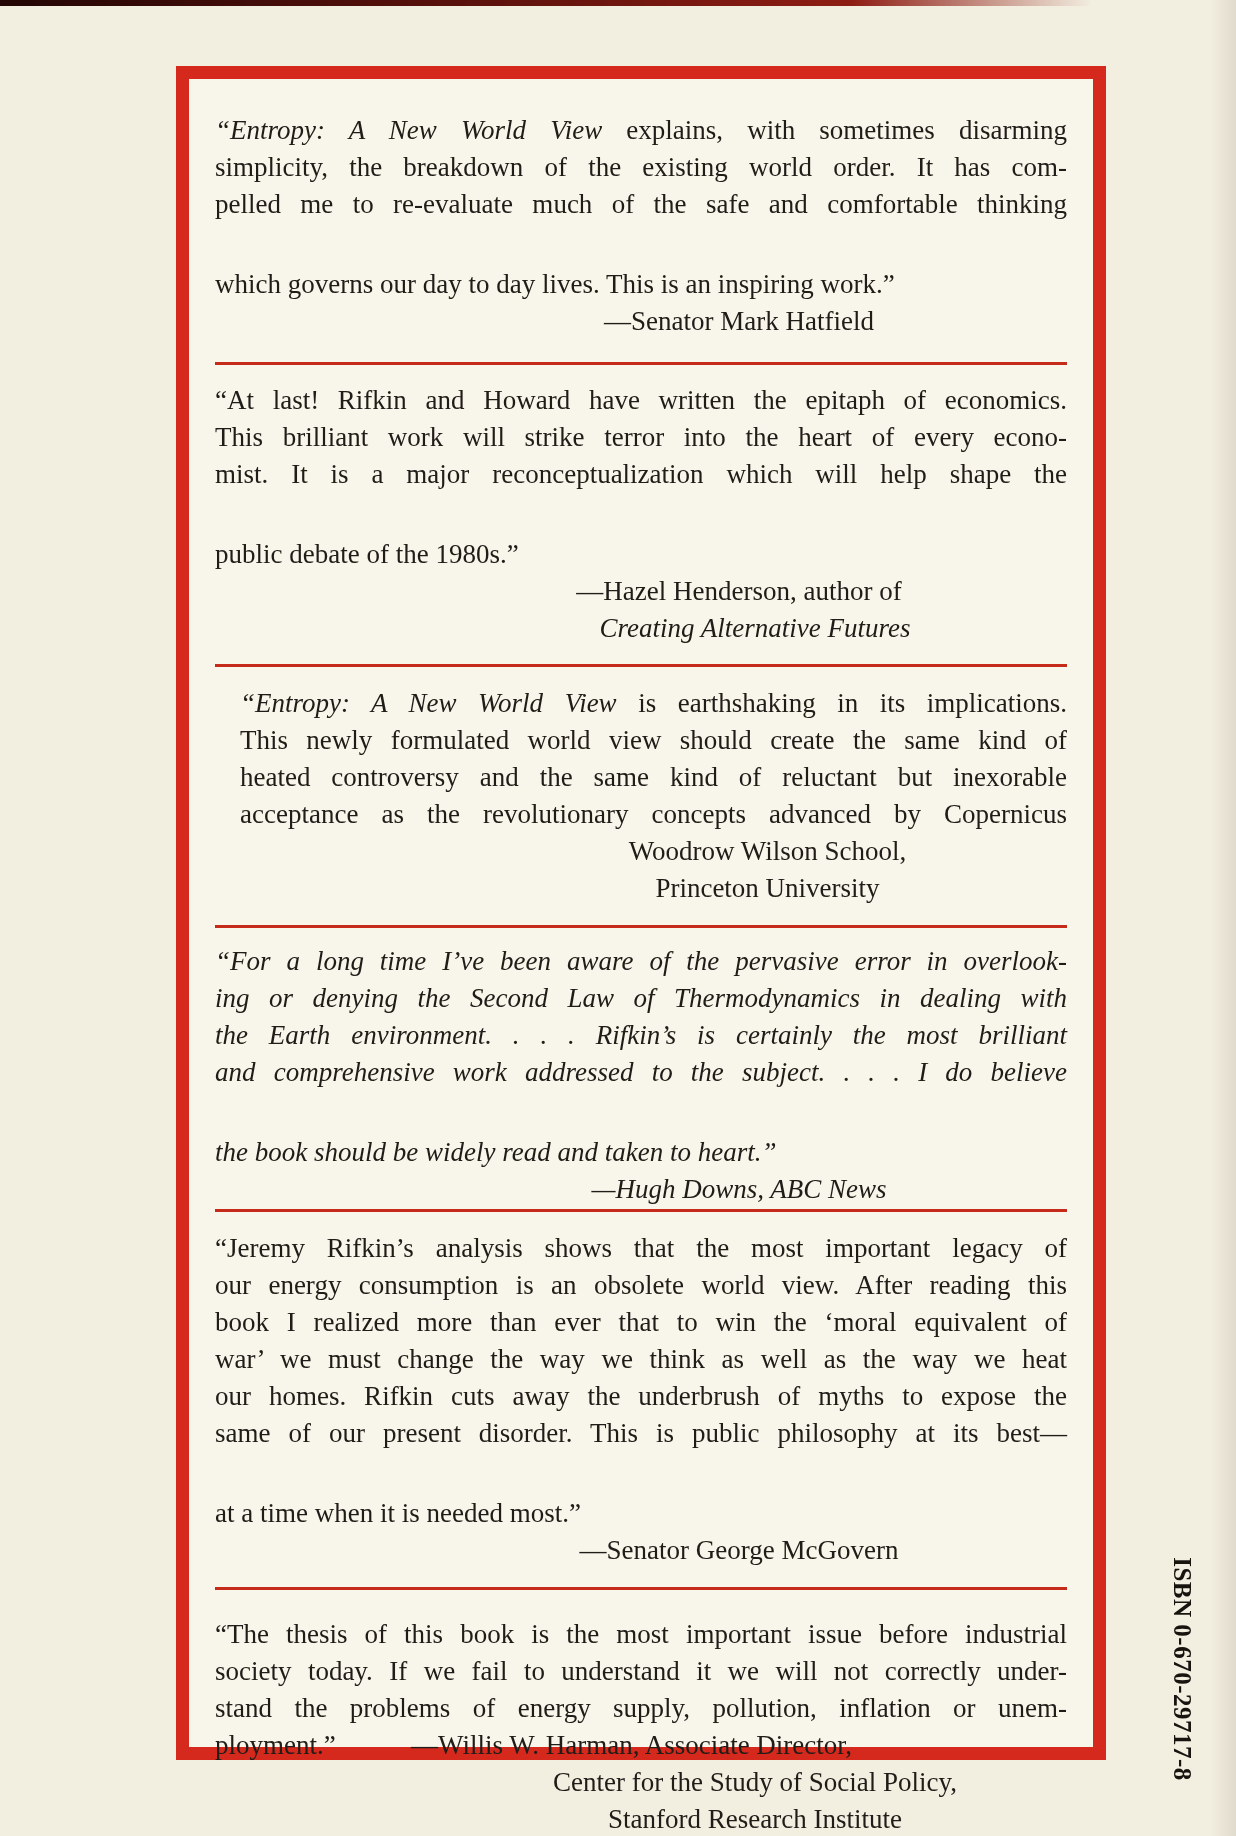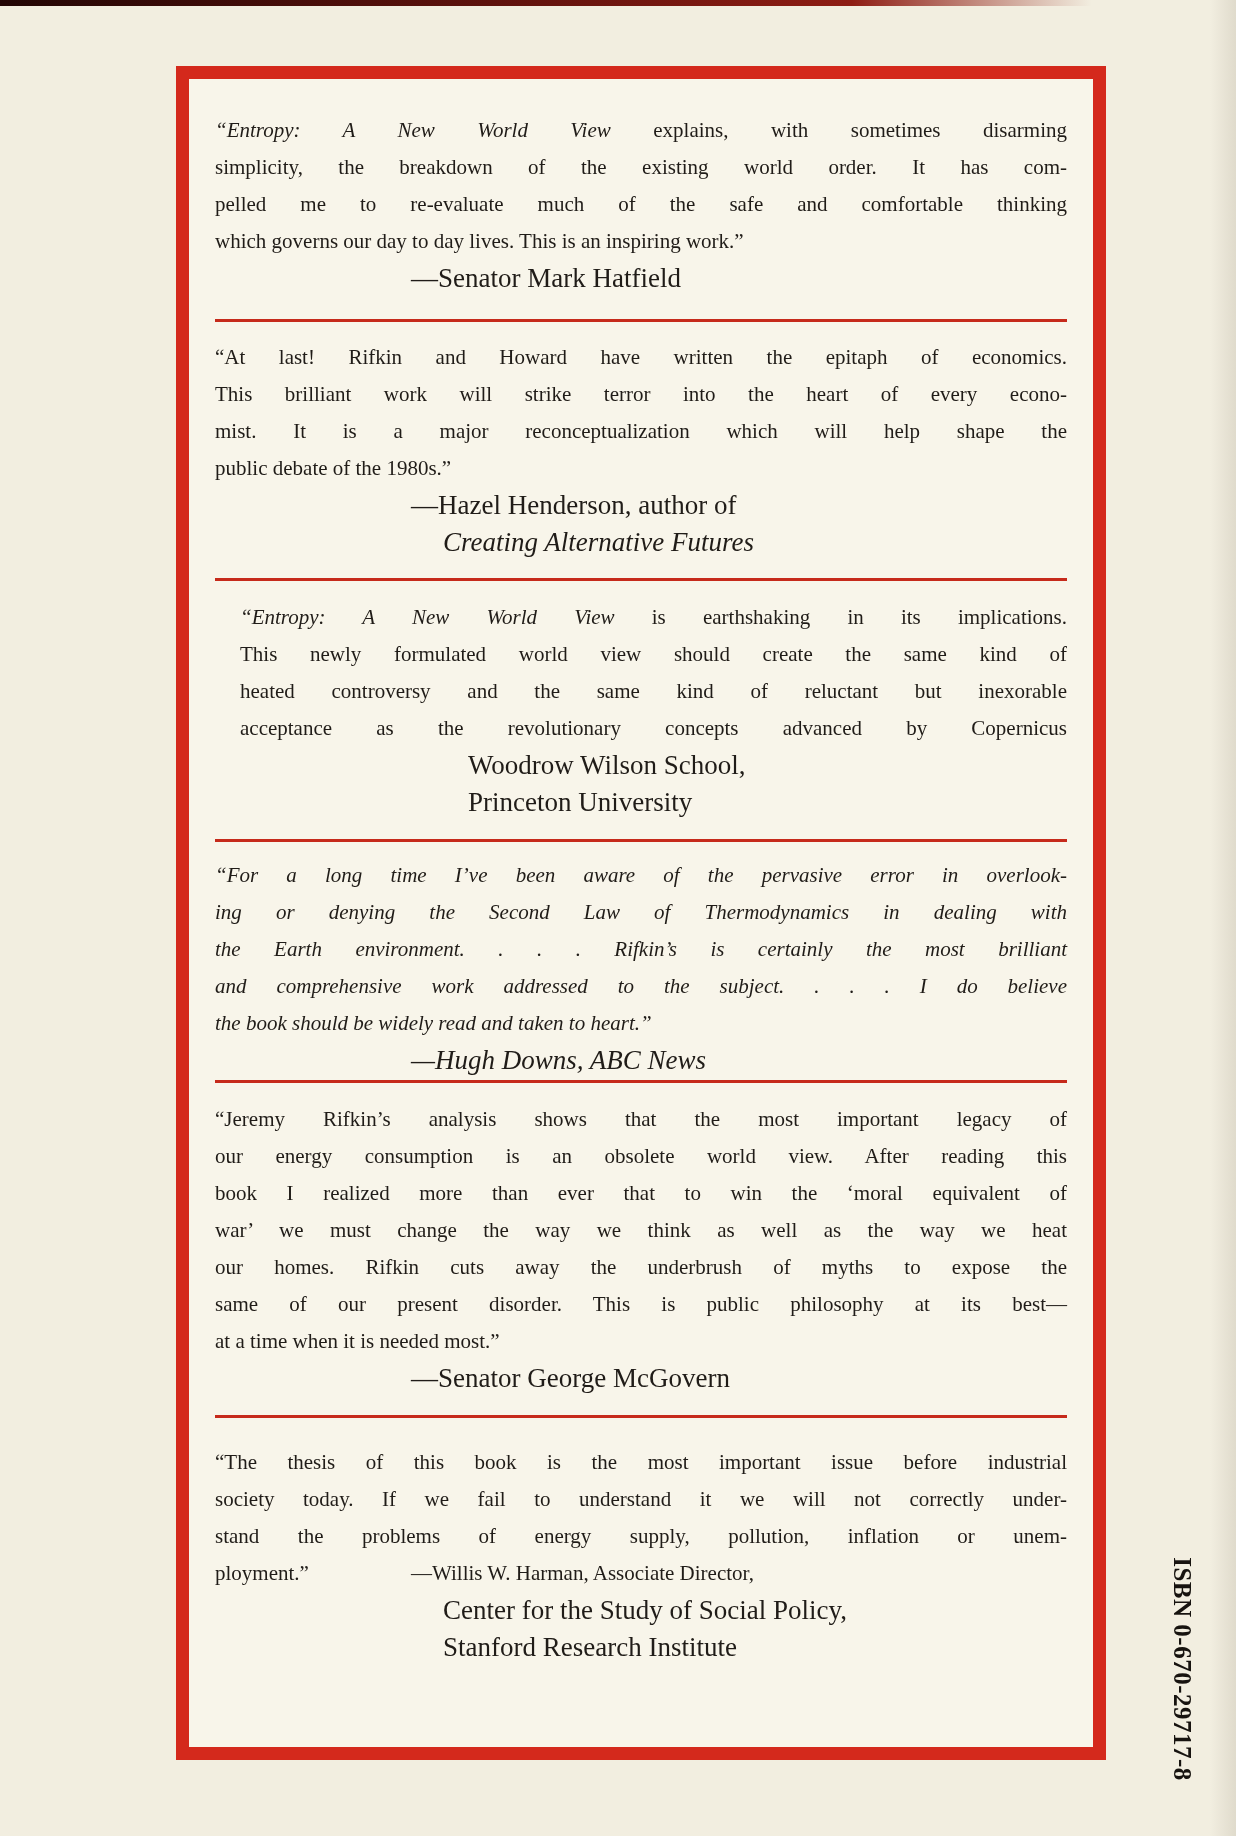--- a/index.html
+++ b/index.html
@@ -43,39 +43,41 @@
   .sec-2 { padding: 17px 0; }
   .sec-3 { padding: 18px 0; margin-left: 25px; }
   .sec-4 { padding: 15px 0 1px; font-style: italic; }
   .sec-5 { padding: 18px 0; }
   .sec-6 { padding: 26px 0 0; }
   .sep {
     height: 3px;
     background: #c62a1b;
   }
   .line {
-    font-size: 21px;
+    font-size: 27px;
     line-height: 37px;
     white-space: nowrap;
   }
   .line.just {
     white-space: normal;
     text-align: justify;
     text-align-last: justify;
   }
   .line.lastline {
     white-space: normal;
     text-align: right;
     text-align-last: left;
+    margin-top: 43px;
   }
   .it { font-style: italic; }
   .attr {
     font-size: 27px;
     line-height: 37px;
     white-space: nowrap;
+    text-align: center;
   }
   .attr.dash { margin-left: 196px; }
   .attr.cont { margin-left: 228px; }
   .tailrow { position: relative; }
   .attr-inline {
     position: absolute;
     left: 196px;
     top: 0;
     white-space: nowrap;
   }

